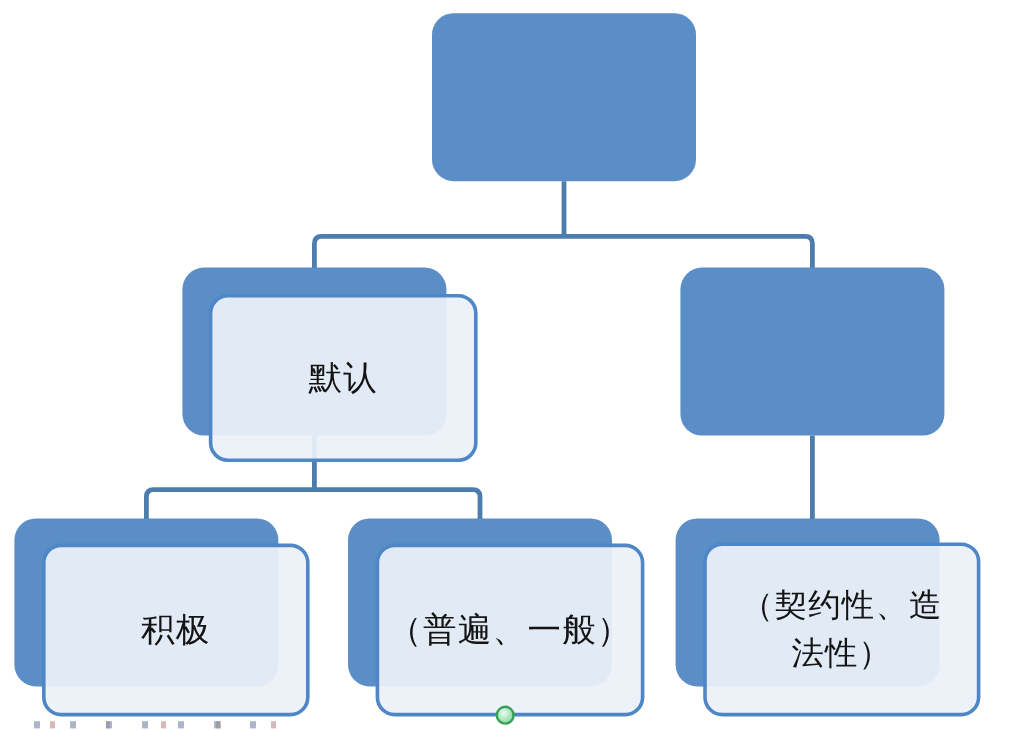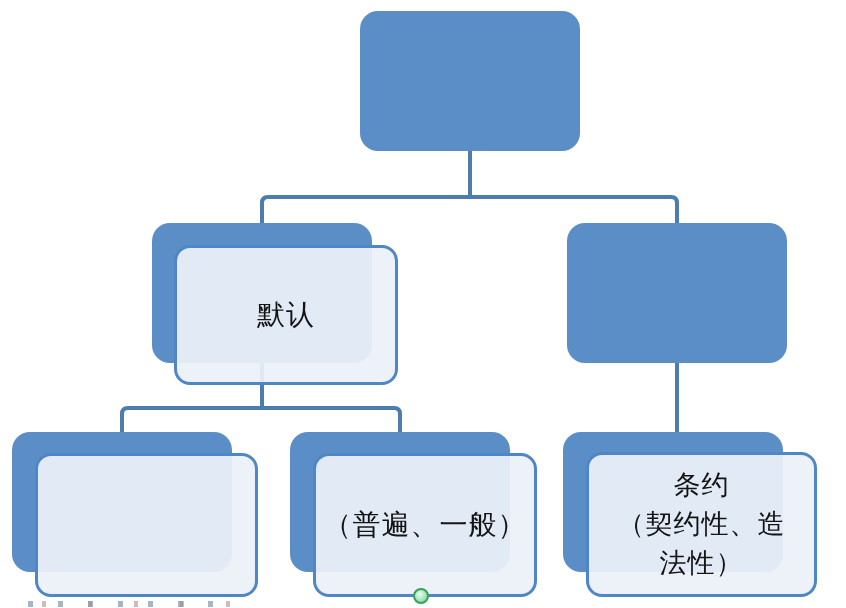--- a/index.html
+++ b/index.html
@@ -82,30 +82,30 @@
 
   <div class="node-back" style="left:152px; top:223px; width:220px; height:140px;"></div>
   <div class="node-front" style="left:174px; top:245px; width:224px; height:140px;text-align:right;">
     <div>默认</div>
   </div>
 
   <div class="node-back" style="left:567px; top:223px; width:220px; height:140px;"></div>
 
   <div class="node-back" style="left:12px; top:432px; width:220px; height:140px;"></div>
   <div class="node-front small-lines" style="left:35px; top:453px; width:223px; height:144px;">
+    <div>积极</div>
   </div>
 
   <div class="node-back" style="left:290px; top:432px; width:220px; height:140px;"></div>
   <div class="node-front small-lines" style="left:313px; top:453px; width:224px; height:144px;">
     <div>（普遍、一般）</div>
   </div>
 
   <div class="node-back" style="left:563px; top:432px; width:220px; height:140px;"></div>
   <div class="node-front three-lines" style="left:586px; top:452px; width:231px; height:145px;">
-    <div>条约</div>
     <div>（契约性、造</div>
     <div>法性）</div>
   </div>
 
   <div class="handle"></div>
 
   <div class="clipped-fragment"></div>
 
 </div>
 

